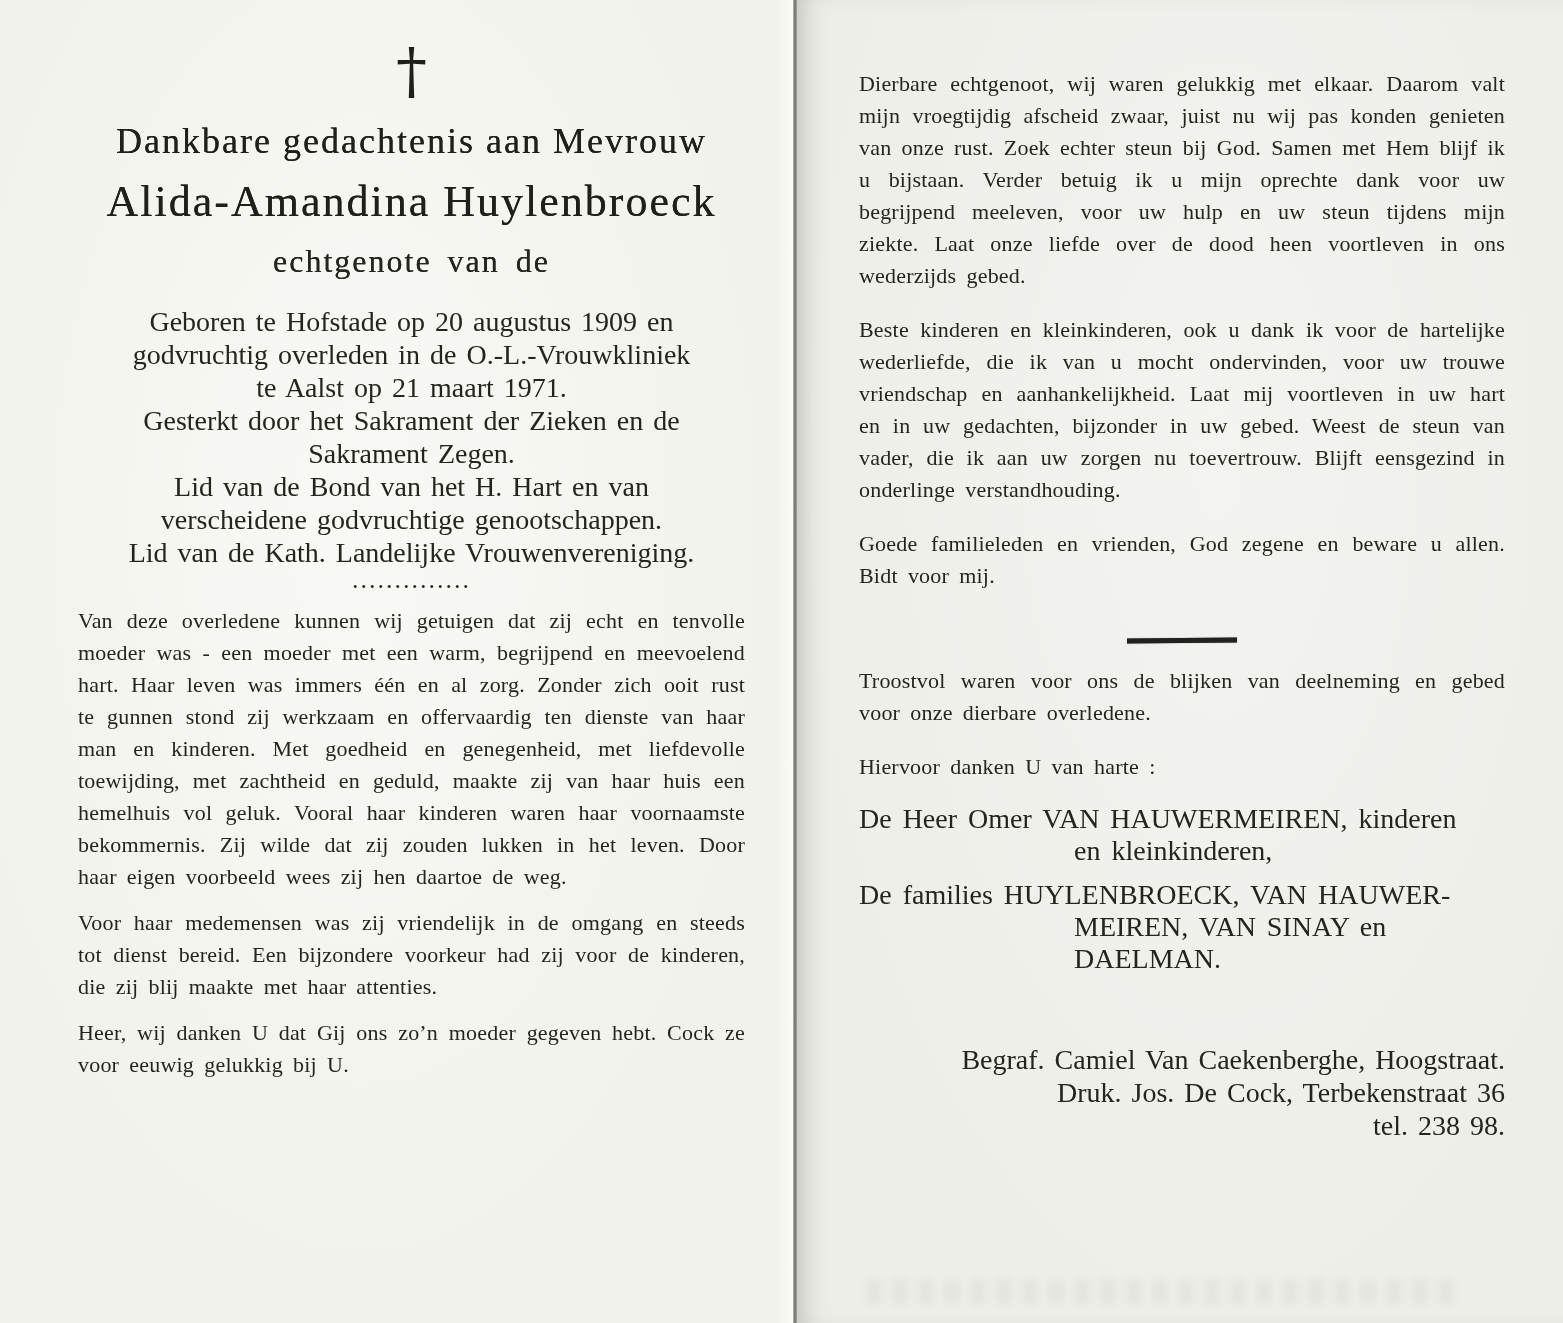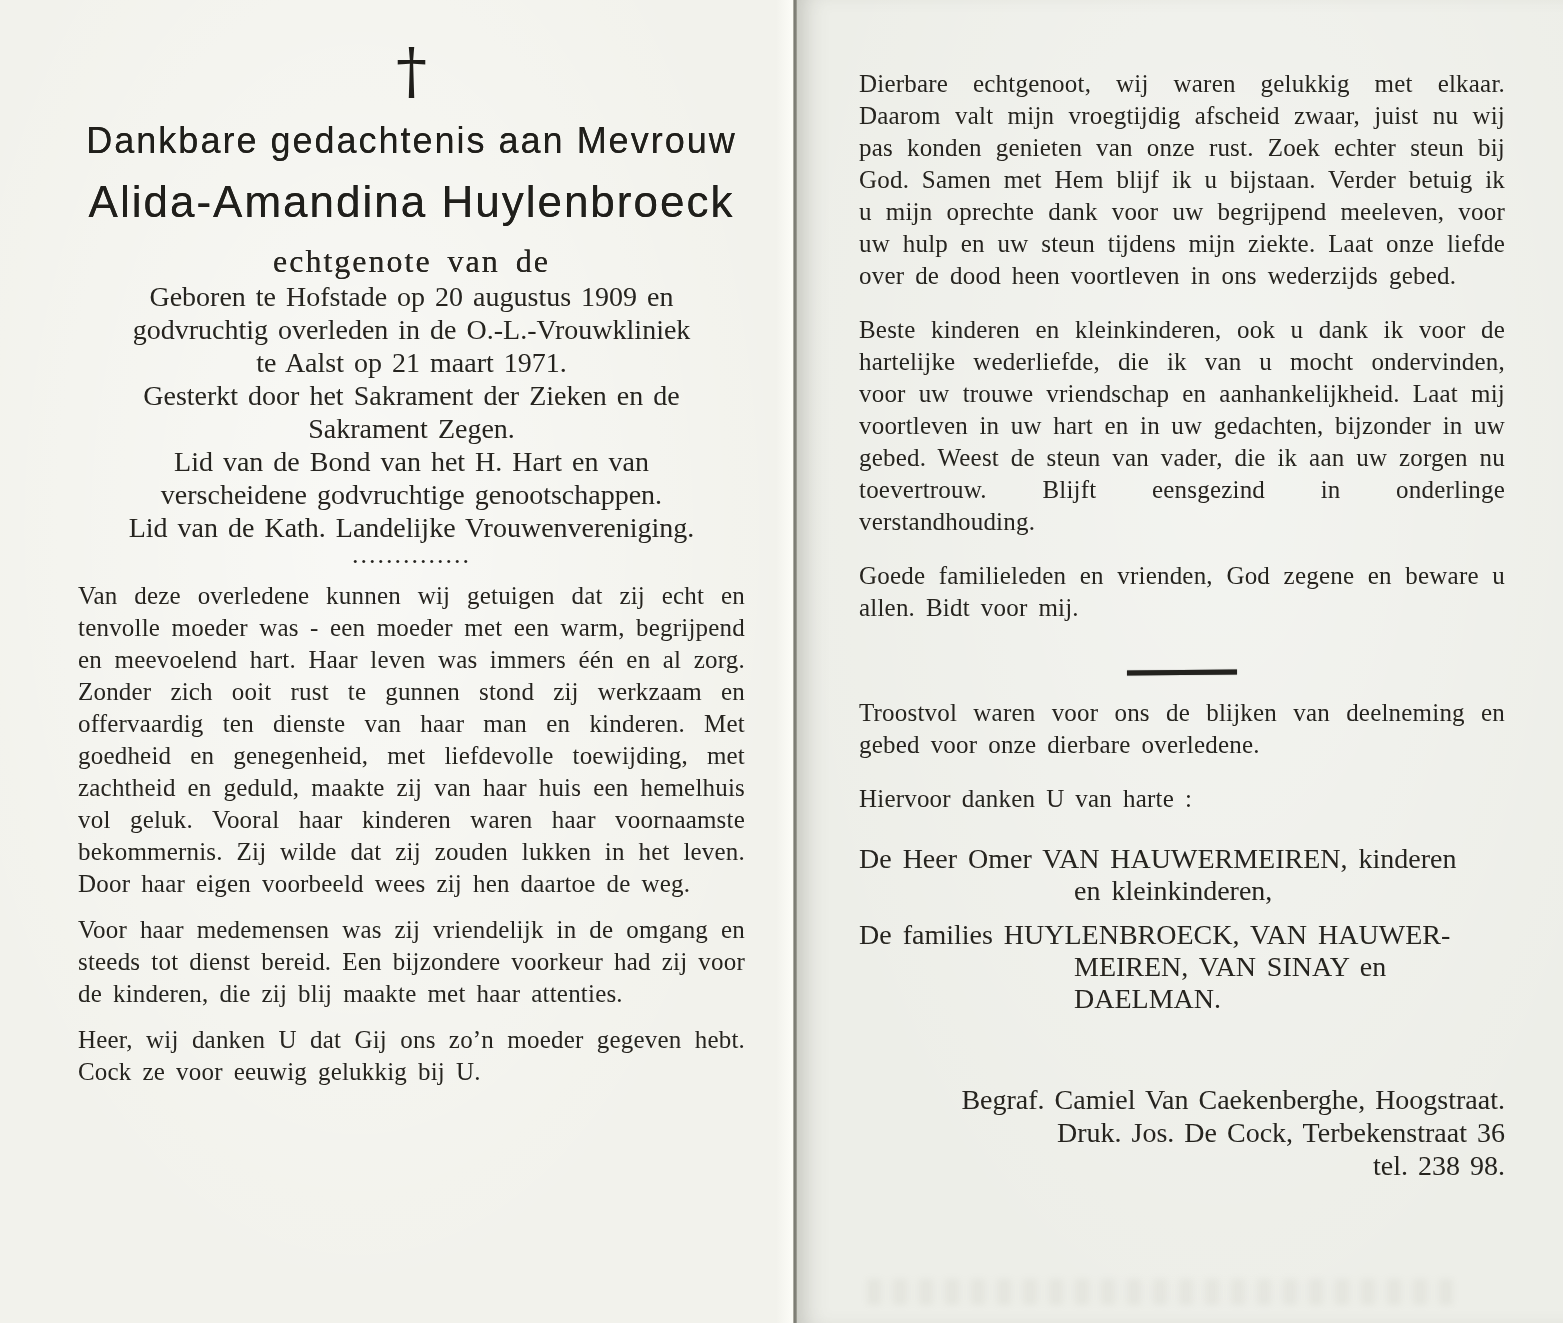--- a/index.html
+++ b/index.html
@@ -47,63 +47,63 @@
     background: linear-gradient(to right, #c2c2b8, #6e6e66 45%, #a8a89e);
   }
 
   
   .cross {
     text-align: center;
     font-size: 62px; line-height: 66px;
     font-family: "DejaVu Serif", serif;
     color: #1f1e1a;
   }
-  .sans { font-family: Liberation Sans, sans-serif; }
+  .sans { font-family: Liberation Serif, serif; }
   .headline {
     text-align: center;
     color: #201f1b;
     text-shadow: 0 0 0.6px currentColor;
   }
   .title { font-size: 36px; line-height: 42px; letter-spacing: 2px; margin-top: 16px; }
   .name  { font-size: 44px; line-height: 52px; letter-spacing: 2px; margin-top: 14px; }
   .subtitle {
     text-align: center; font-size: 32px; line-height: 38px;
     letter-spacing: 2px; word-spacing: 6px; margin-top: 14px;
     text-shadow: 0 0 0.4px currentColor;
   }
   .spouse { font-size: 38px; line-height: 46px; letter-spacing: 1px; margin-top: 12px; }
 
-  .bio { margin-top: 0; text-align: center; font-size: 28px; line-height: 33px; word-spacing: 3px; }
+  .bio { margin-top: 25px; text-align: center; font-size: 28px; line-height: 33px; word-spacing: 3px; }
   .bio-line { white-space: nowrap; }
   .dots { font-size: 26px; line-height: 22px; letter-spacing: 2px; }
 
   p.body-par {
     margin: 14px 0 0 0;
-    font-size: 25px; line-height: 32px;
+    font-size: 22px; line-height: 32px;
     text-align: justify;
     word-spacing: 4.5px;
     letter-spacing: 0.2px;
   }
   p.body-par:first-line { letter-spacing: 0.2px; }
 
   
   .page-right p.body-par { margin-top: 22px; }
   .page-right p.first { margin-top: 0; }
 
   .divider {
     width: 110px; height: 5px;
     background: #23221e;
     margin: 46px auto 0 auto;
     transform: rotate(-0.4deg);
     box-shadow: 0 0 1px rgba(0,0,0,0.6);
   }
   p.thanks { margin-top: 56px; }
   p.thanks-heading { margin-top: 10px; text-align: left; }
 
-  .ack { margin-top: 28px; font-size: 28px; line-height: 32px; word-spacing: 4px; }
+  .ack { margin-top: 20px; font-size: 28px; line-height: 32px; word-spacing: 4px; }
   .ack + .ack { margin-top: 12px; }
   .ack .l2 { margin-left: 215px; }
 
   .imprint { margin-top: 68px; text-align: right; font-size: 28px; line-height: 33px; word-spacing: 3px; }
 
   .ghost {
     position: absolute; left: 70px; right: 110px; bottom: 18px; height: 26px;
     background: repeating-linear-gradient(to right,
       rgba(160,160,145,0.22) 0 14px, rgba(160,160,145,0.02) 14px 26px);
     filter: blur(3px);

